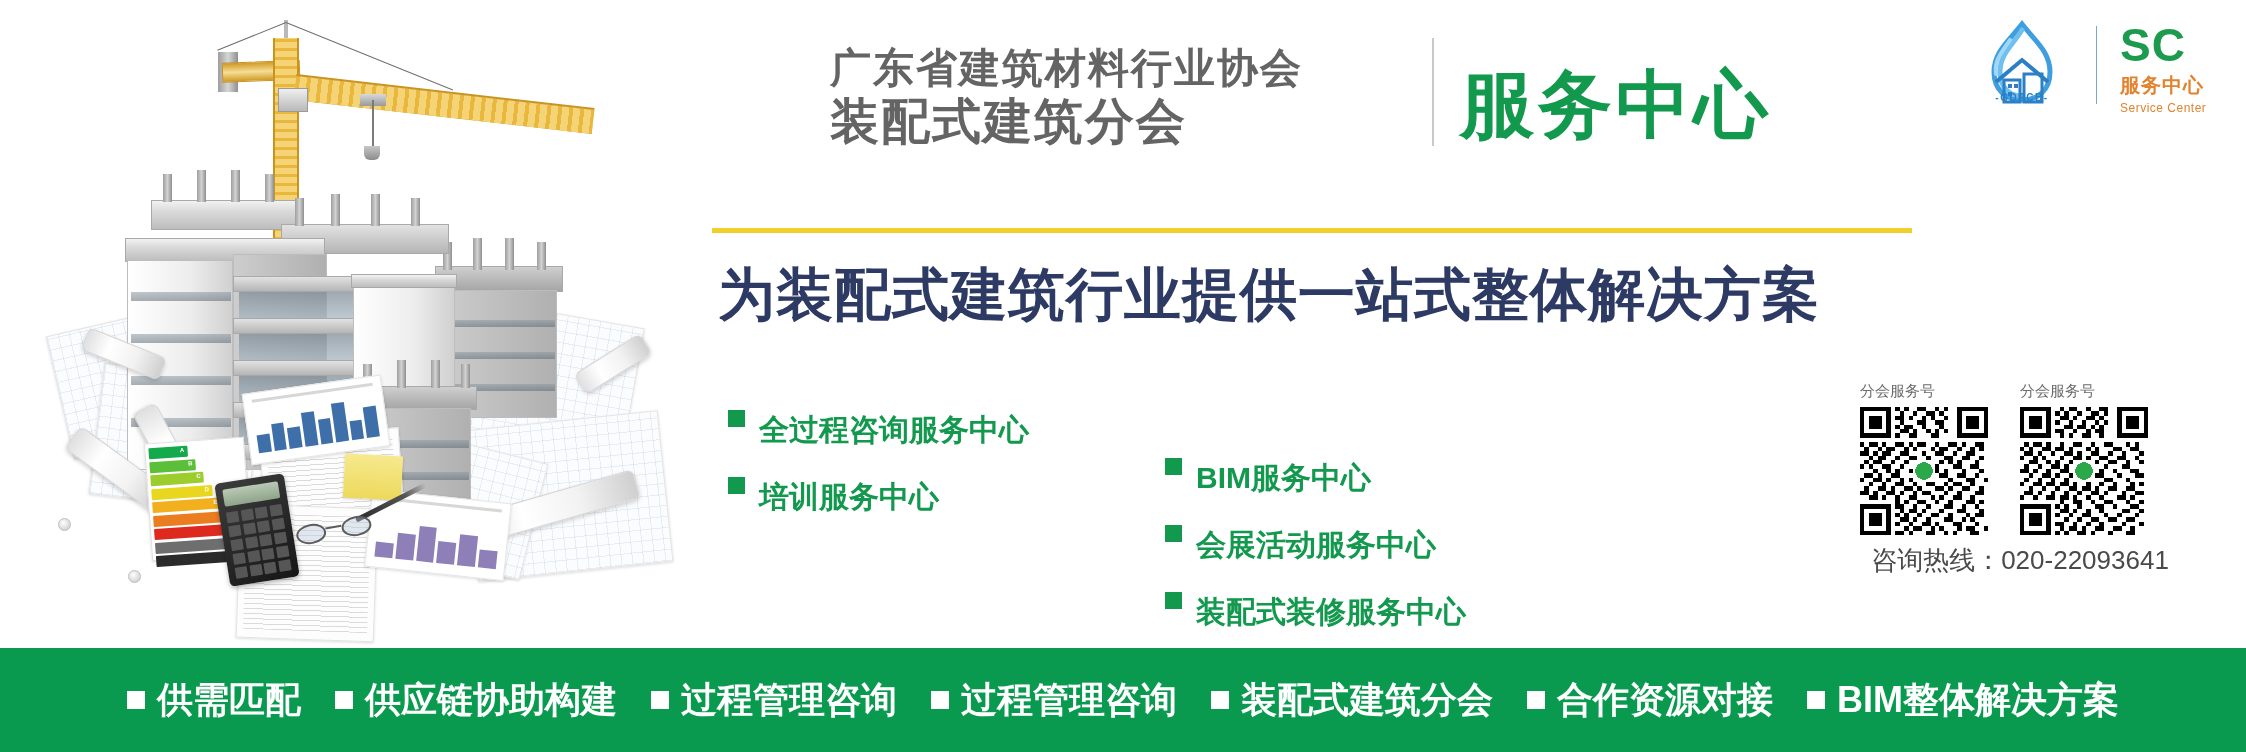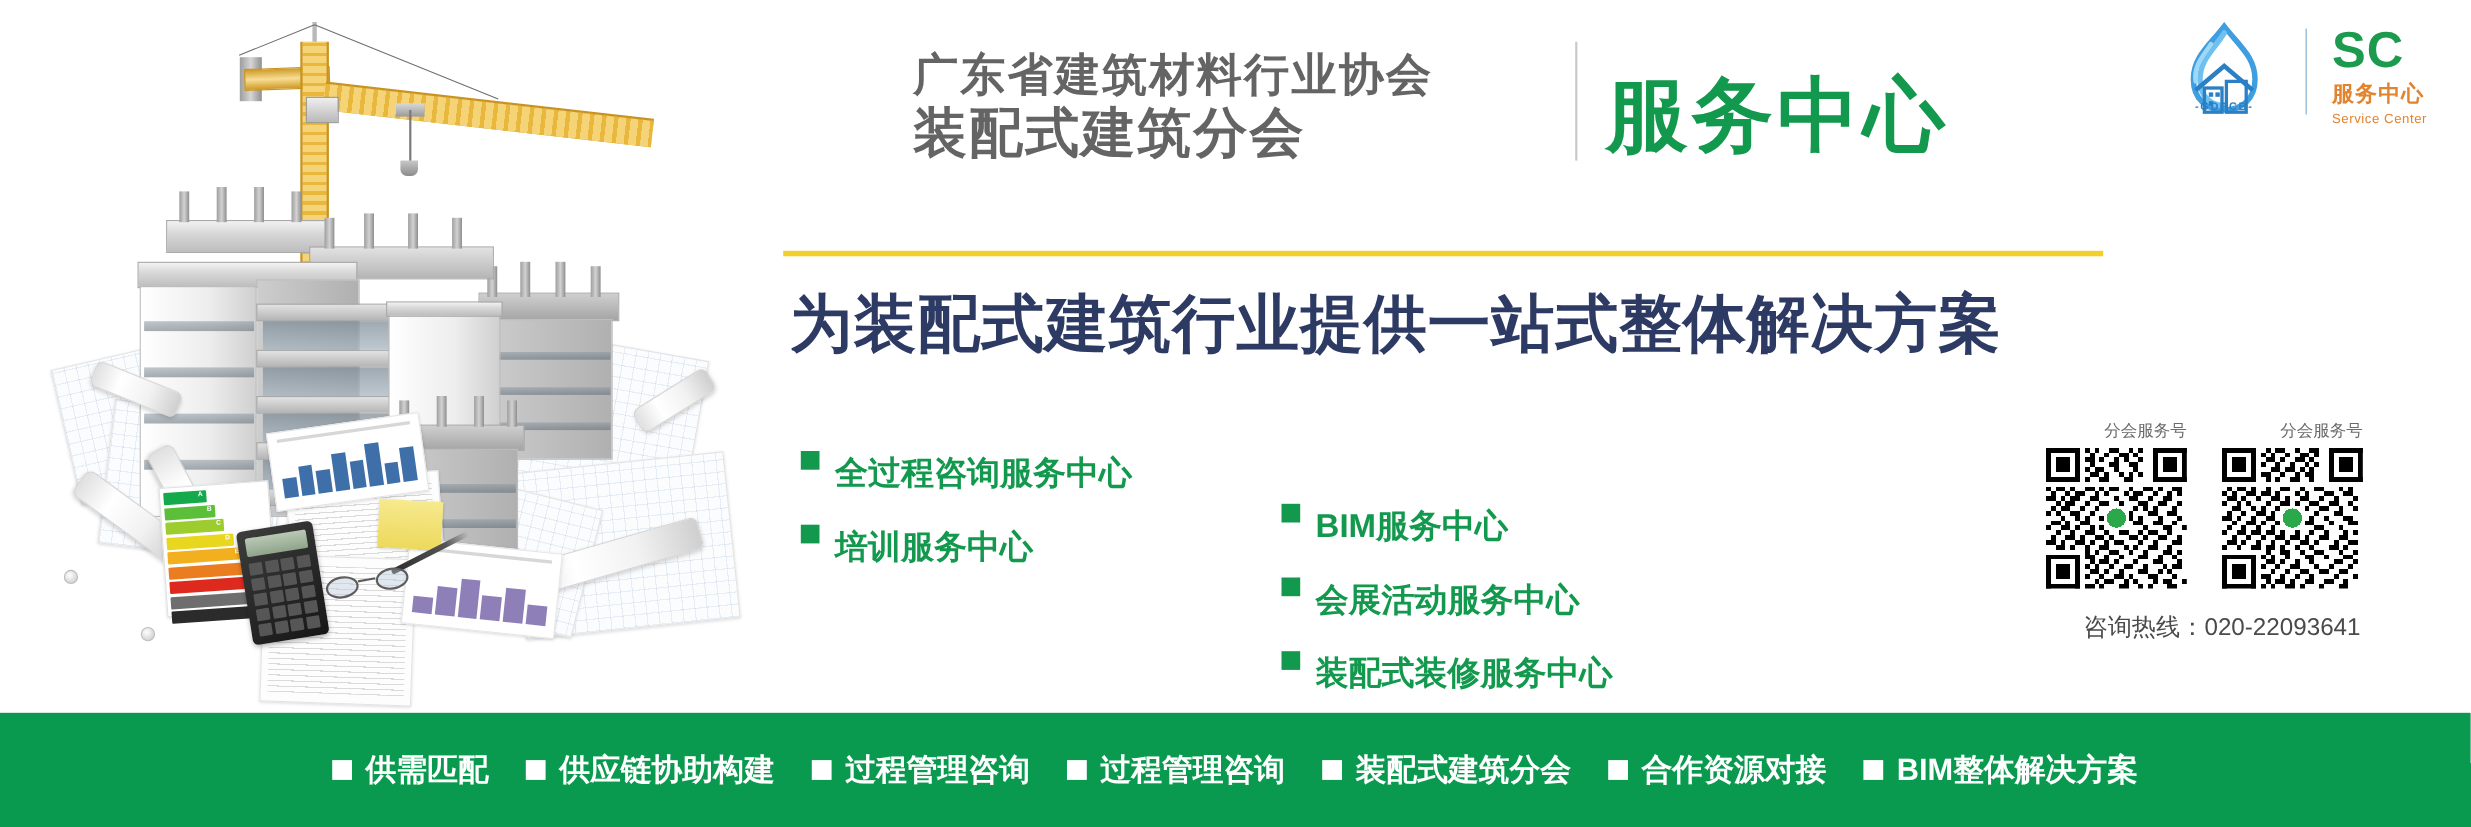--- a/index.html
+++ b/index.html
@@ -227,37 +227,37 @@
   #sc-mark { position:absolute; left:176px; top:4px; width:110px; }
   #sc-letters {
     font-size:46px; font-weight:bold; color:#1c9b4e; letter-spacing:1px; line-height:1;
   }
   #sc-cn { font-size:20px; font-weight:bold; color:#e2832e; letter-spacing:1px; margin-top:4px; }
   #sc-en { font-size:12px; color:#e2832e; letter-spacing:.5px; margin-top:2px; }
 
   
   #qr-area { position:absolute; left:1860px; top:382px; width:320px; }
   #qr-row { display:flex; gap:32px; }
-  .qr-block { width:128px; text-align:right; }
+  .qr-block { width:128px; text-align:left; }
   .qr-caption { font-size:15px; color:#6a6a6a; margin-bottom:6px; white-space:nowrap; }
   .qr-img { width:128px; height:128px; background:#fff; }
   #hotline {
-    margin-top:20px; text-align:center; font-size:22px; color:#4a4a4a; white-space:nowrap;
+    margin-top:8px; text-align:center; font-size:26px; color:#4a4a4a; white-space:nowrap;
   }
 
   
   #footer-bar {
     position:absolute; left:0; top:648px; width:2246px; height:104px;
     background:#0a9a4f;
     display:flex; align-items:center; justify-content:center;
   }
   #footer-items { display:flex; align-items:center; gap:34px; }
   .foot-item { display:flex; align-items:center; }
   .foot-bullet { width:18px; height:18px; background:#ffffff; margin-right:12px; flex:none; }
-  .foot-label { font-size:28px; color:#ffffff; font-weight:bold; white-space:nowrap; }
+  .foot-label { font-size:36px; color:#ffffff; font-weight:bold; white-space:nowrap; }
 </style>
 </head>
 <body>
 
 <div id="banner">
 
   <div id="hero-image">
 
     <div class="paper blue-print" style="left:58px;  top:318px; width:150px; height:126px; transform:rotate(-13deg);"></div>
     <div class="paper blue-print" style="left:96px;  top:372px; width:160px; height:132px; transform:rotate(7deg);"></div>

